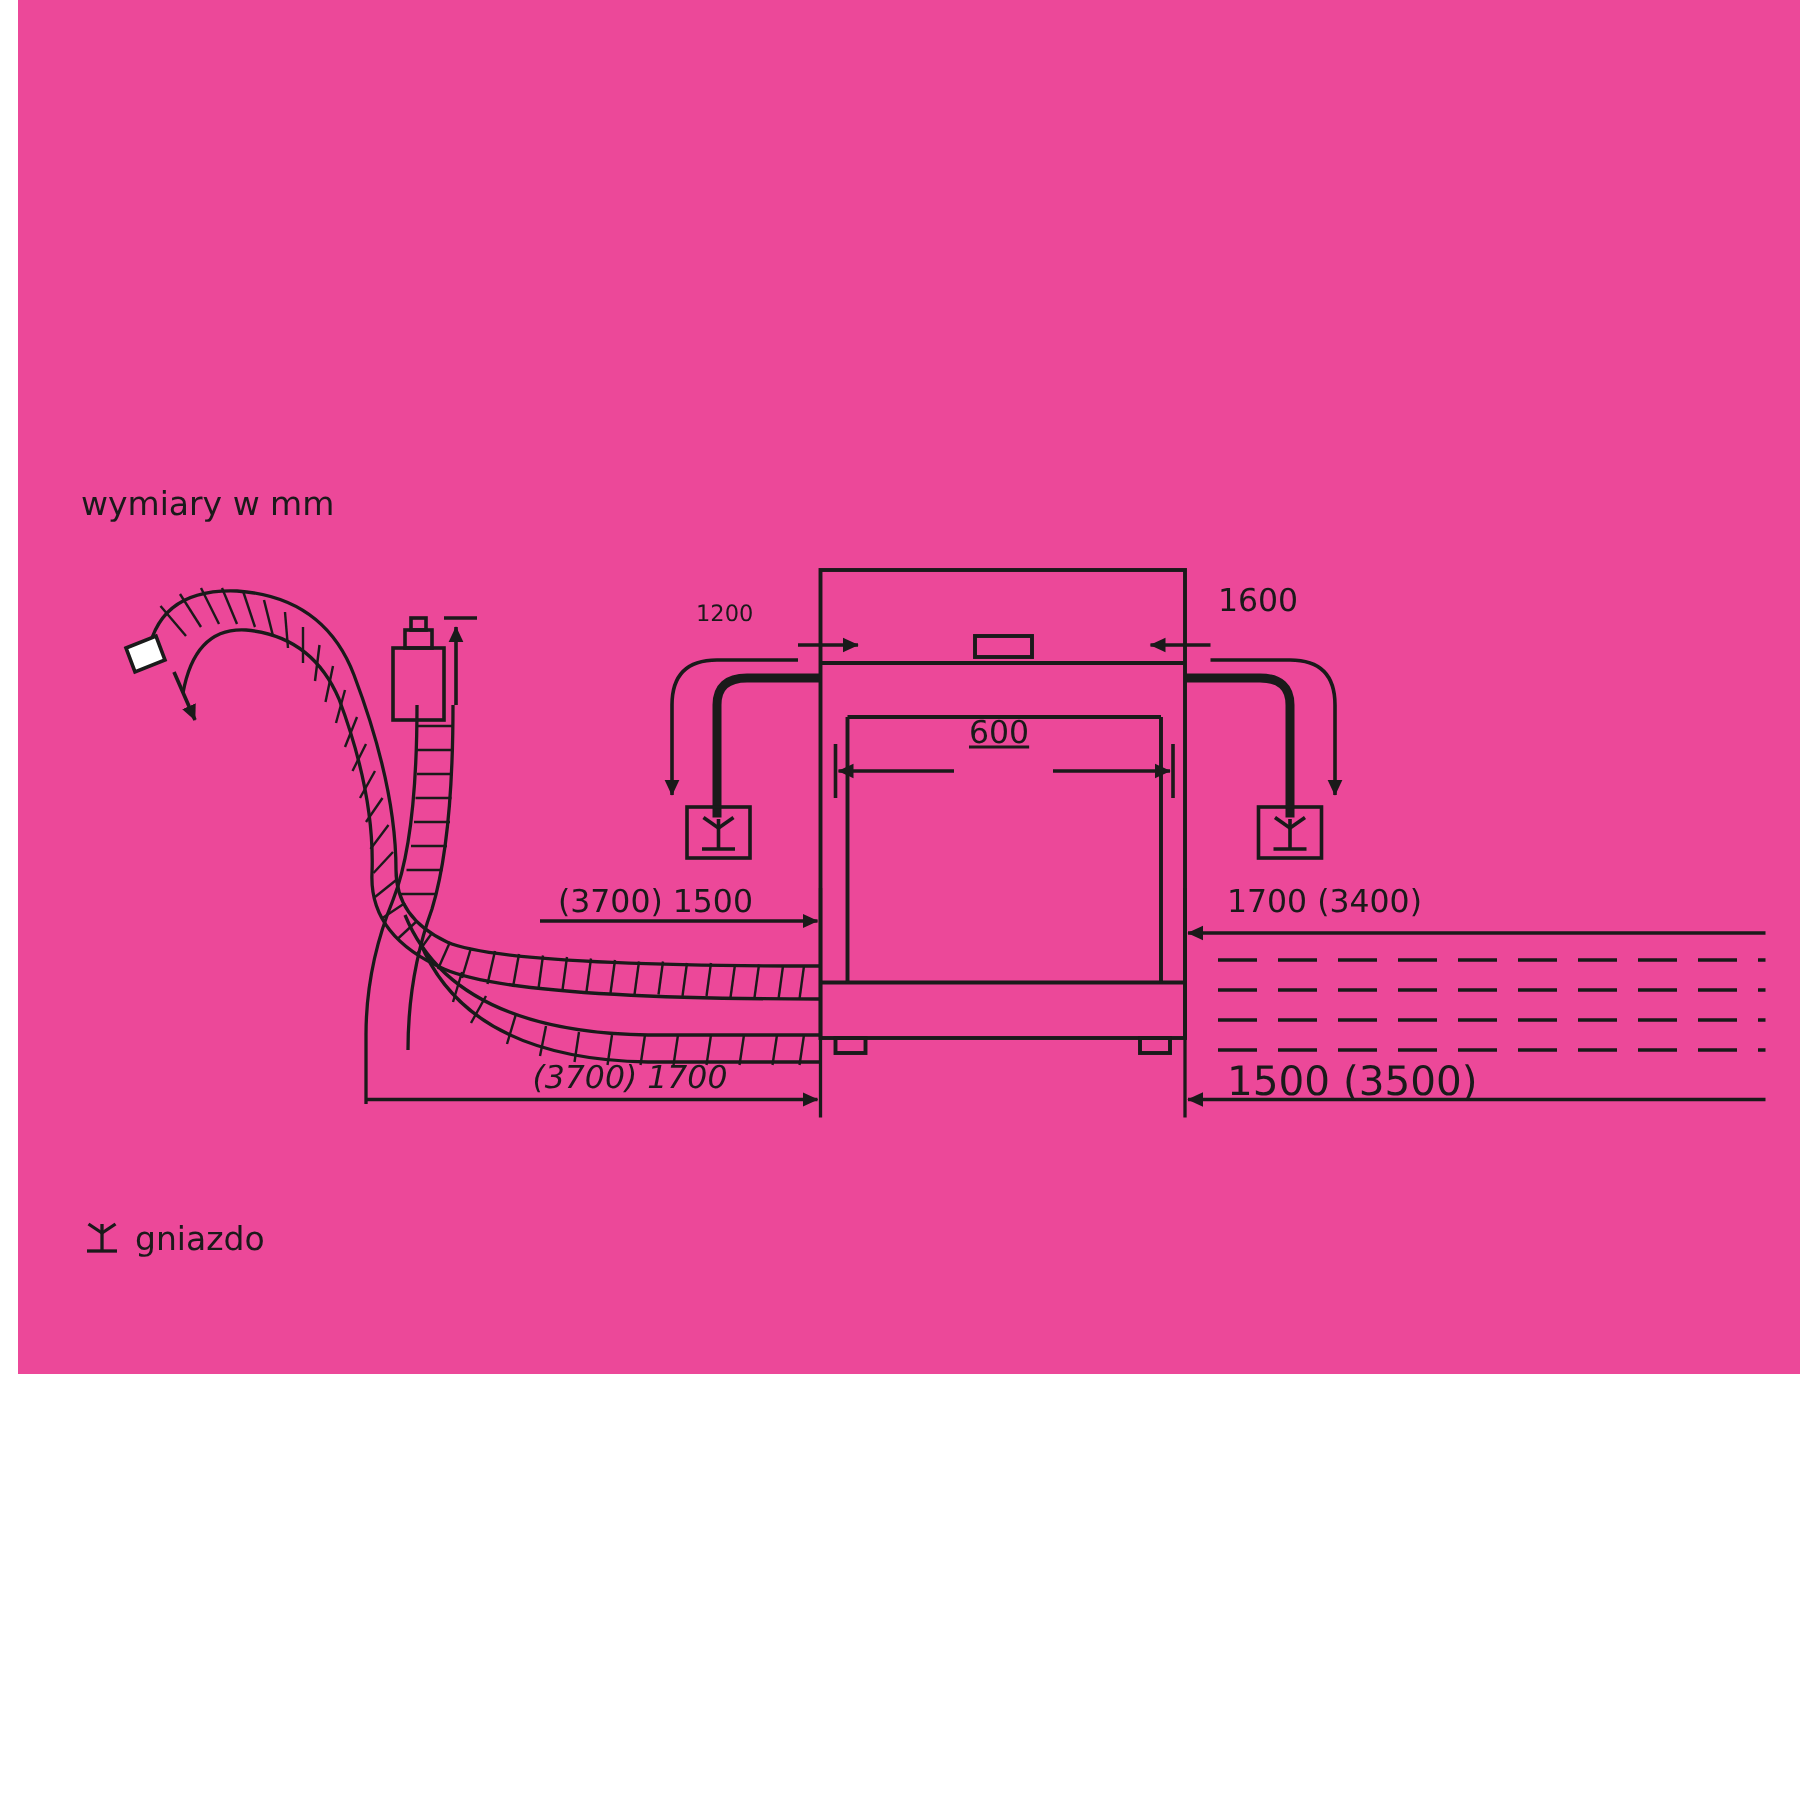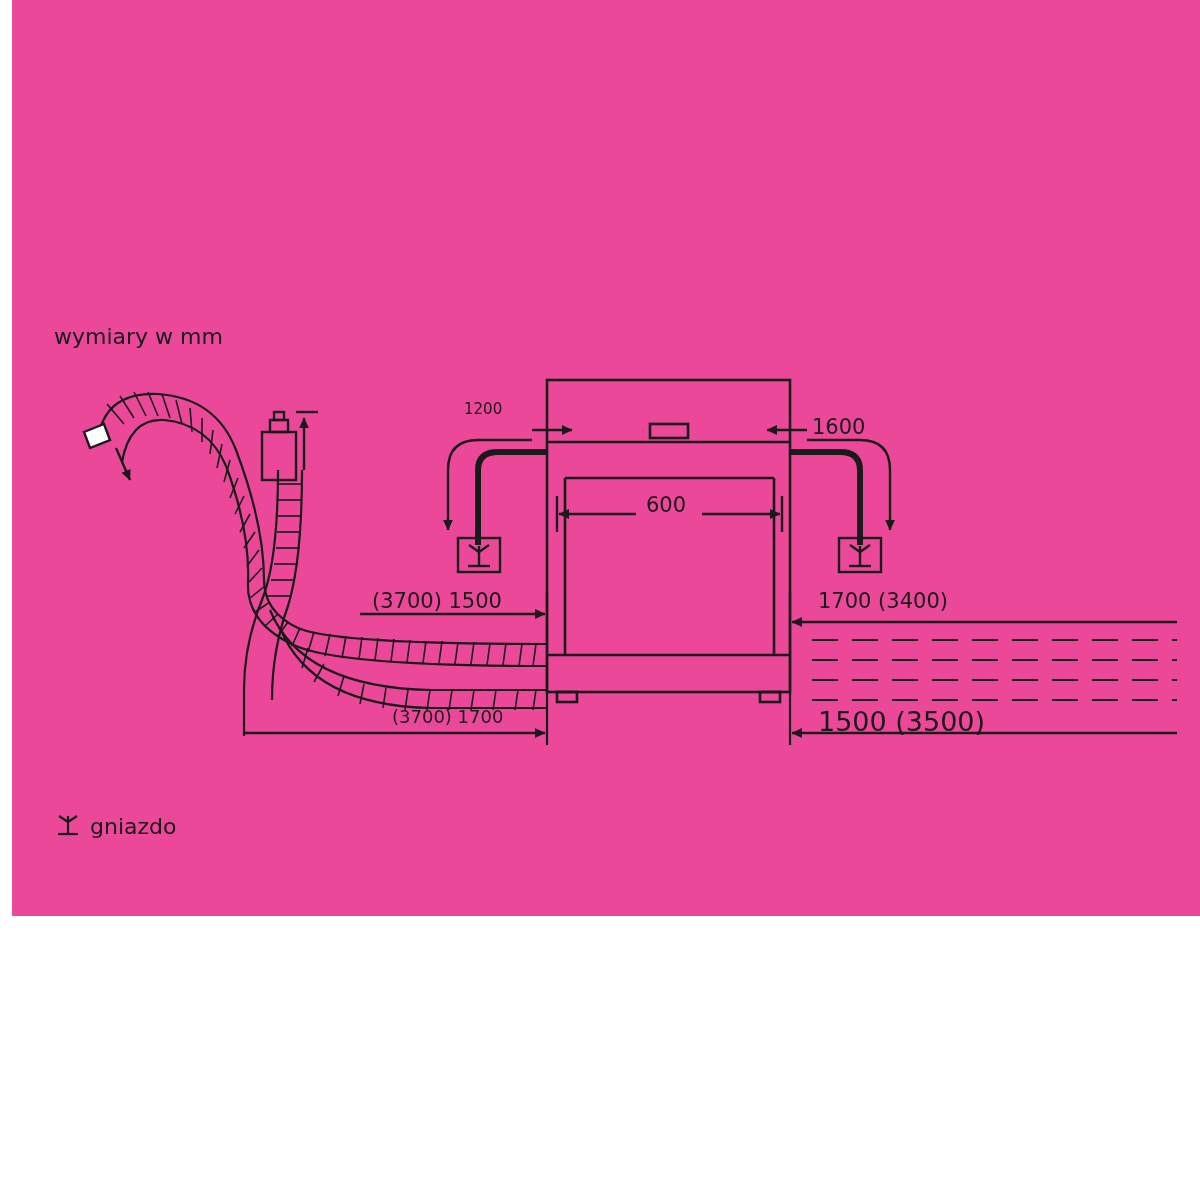--- a/index.html
+++ b/index.html
@@ -35,43 +35,45 @@
     top: 324px;
     font-size: 22px;
   }
   #dim-1200-top {
     left: 452px;
     top: 400px;
     font-size: 15px;
   }
   #dim-1600-top {
     left: 800px;
-    top: 415px;
+    top: 388px;
     font-size: 21px;
   }
   #dim-600 {
     left: 634px;
-    top: 493px;
-    font-size: 21px;
+    top: 476px;
+    font-size: 21px;
+    text-decoration: underline;
   }
   #dim-left-1500 {
     left: 360px;
     top: 589px;
     font-size: 21px;
     text-align: center;
   }
   #dim-right-1200 {
     left: 806px;
     top: 589px;
     font-size: 21px;
   }
   #dim-left-1700 {
-    left: 380px;
+    left: 343px;
     top: 706px;
-    font-size: 18px;
+    font-size: 21px;
+    font-style: italic;
   }
   #dim-right-1500 {
     left: 806px;
     top: 706px;
     font-size: 27px;
   }
   #legend-socket-label {
     left: 78px;
     top: 814px;
     font-size: 22px;

